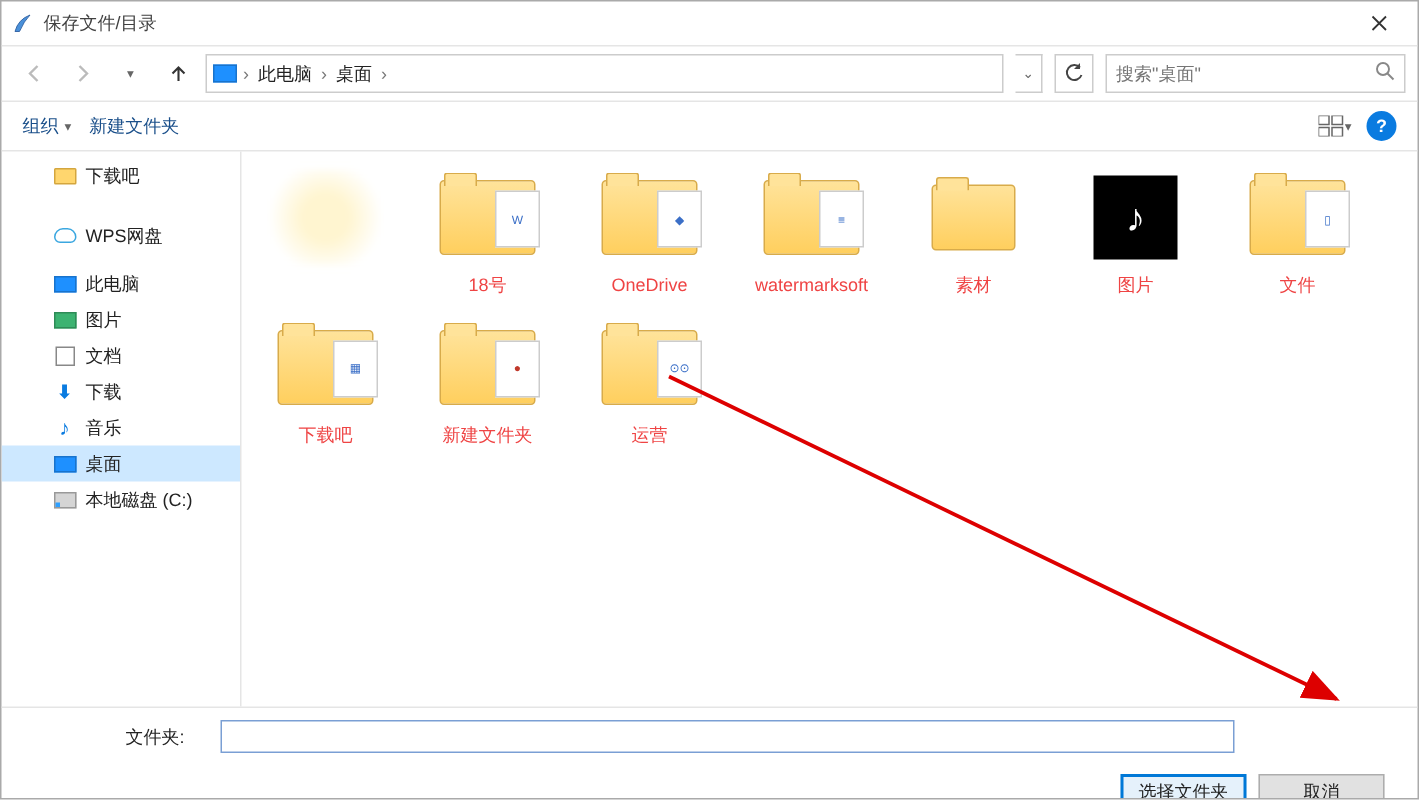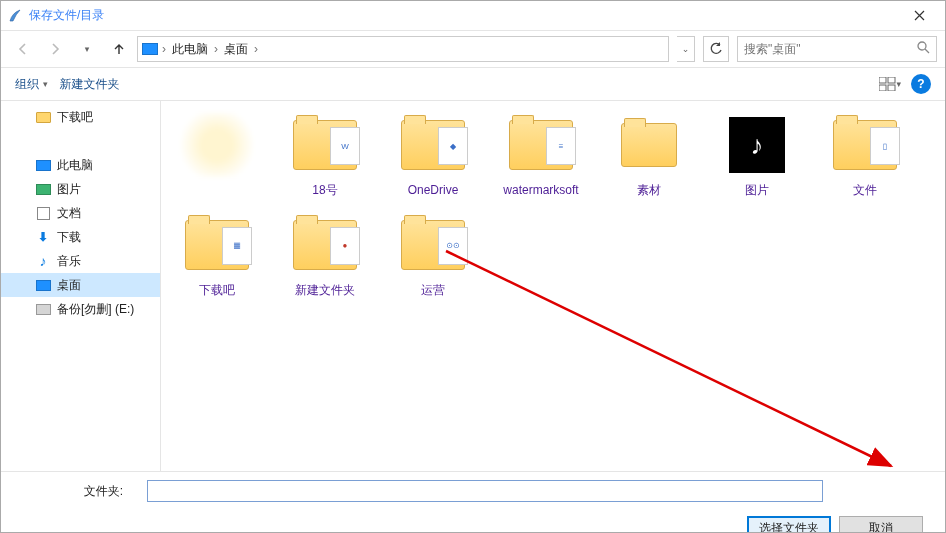--- a/index.html
+++ b/index.html
@@ -1,19 +1,19 @@
 <!DOCTYPE html>
 <html><head>
 <meta charset="utf-8">
 <style>
 *{margin:0;padding:0;box-sizing:border-box;font-family:"Microsoft YaHei",Segoe UI,sans-serif;font-size:12px}
 body{background:#fff;width:946px;height:533px;border:1px solid #aaa;position:relative;overflow:hidden}
 .titlebar{height:30px;display:flex;align-items:center;padding:0 6px;border-bottom:1px solid #e5e5e5}
 .titlebar .feather{width:16px;height:16px;margin-right:6px}
-.titlebar .title{flex:1;color:#3b82f6}
+.titlebar .title{flex:1;color:#404040}
 .titlebar .close{width:40px;height:28px;display:flex;align-items:center;justify-content:center;cursor:pointer}
 .navbar{height:36px;display:flex;align-items:center;padding:4px 8px;gap:4px}
 .navbtn{width:28px;height:28px;display:flex;align-items:center;justify-content:center;color:#888;cursor:pointer}
 .navbtn.enabled{color:#333}
 .addrrow{flex:1;display:flex;align-items:center;gap:8px}
 .addrbar{flex:1;height:26px;border:1px solid #ccc;display:flex;align-items:center;padding:0 4px;gap:2px}
 .addrbar .pcicon{width:16px;height:12px;background:#1e90ff;border:1px solid #1873cc}
 .addrbar .sep{color:#777;padding:0 2px}
 .addrbar .crumb{color:#222;padding:0 2px;cursor:pointer}
 .addrdd{width:18px;height:26px;border:1px solid #ccc;border-left:none;display:flex;align-items:center;justify-content:center;color:#555}
@@ -42,21 +42,21 @@
 .i-doc{width:13px;height:13px;background:#fff;border:1px solid #888}
 .i-down{color:#0a7be0;font-weight:bold}
 .i-music{color:#0a7be0;font-size:14px}
 .i-desktop{width:15px;height:11px;background:#1e90ff;border:1px solid #1873cc}
 .i-drive{width:15px;height:11px;background:#d5d5d5;border:1px solid #999;position:relative}
 .i-drive.c::after{content:"";position:absolute;bottom:0;left:0;right:70%;height:3px;background:#2ea0ff}
 .content{flex:1;padding:8px 4px;overflow:hidden;position:relative}
 .grid{display:flex;flex-wrap:wrap;gap:6px 4px;align-content:flex-start}
 .item{width:104px;display:flex;flex-direction:column;align-items:center;cursor:pointer;padding:4px 2px}
 .item .thumb{width:78px;height:64px;display:flex;align-items:center;justify-content:center;position:relative}
-.item .label{margin-top:6px;text-align:center;color:#4c1d95;word-break:break-all;line-height:1.3}
+.item .label{margin-top:6px;text-align:center;color:#ef4444;word-break:break-all;line-height:1.3}
 .fold{width:56px;height:44px;background:linear-gradient(#ffe39a,#ffcf5e);border:1px solid #d8ab4a;border-radius:3px;position:relative}
 .fold::before{content:"";position:absolute;top:-6px;left:2px;width:20px;height:8px;background:#ffe39a;border:1px solid #d8ab4a;border-bottom:none;border-radius:2px 2px 0 0}
 .fold.prev{width:64px;height:50px}
 .fold .inner{position:absolute;right:-4px;top:6px;width:30px;height:38px;background:#fff;border:1px solid #ccc;font-size:8px;display:flex;align-items:center;justify-content:center;color:#3b6fc7}
 .tiktok{width:56px;height:56px;background:#000;display:flex;align-items:center;justify-content:center;color:#fff;font-size:26px}
 .blurry{width:78px;height:64px;background:radial-gradient(circle,#fff5d0 30%,#fff 75%);filter:blur(2px)}
 .arrow{position:absolute;pointer-events:none}
 .bottom{border-top:1px solid #e5e5e5;padding:8px 12px}
 .frow{display:flex;align-items:center;gap:24px;margin-bottom:14px}
 .frow label{width:110px;text-align:right;color:#222}
@@ -157,20 +157,27 @@
 <div class="body">
   <div class="tree">
     <div class="tnode child">
         <span class="ticon">
           <span class="i-folder"></span>
         </span>
         <span>下载吧</span>
       </div>
     <div style="height:8px"></div>
     <div style="height:8px"></div>
+    <div class="tnode">
+        <span class="exp"></span>
+        <span class="ticon">
+          <span class="i-wps"></span>
+        </span>
+        <span>WPS网盘</span>
+      </div>
     <div style="height:8px"></div>
     <div class="tnode">
         <span class="exp"></span>
         <span class="ticon">
           <span class="i-pc"></span>
         </span>
         <span>此电脑</span>
       </div>
     <div class="tnode child">
         <span class="ticon">
@@ -193,23 +200,23 @@
         <span>音乐</span>
       </div>
     <div class="tnode child selected">
         <span class="ticon">
           <span class="i-desktop"></span>
         </span>
         <span>桌面</span>
       </div>
     <div class="tnode child">
         <span class="ticon">
-          <span class="i-drive"></span>
-        </span>
-        <span>备份[勿删] (E:)</span>
+          <span class="i-drive c"></span>
+        </span>
+        <span>本地磁盘 (C:)</span>
       </div>
   </div>
 
   <div class="content">
     <div class="grid">
       <div class="item">
           <div class="thumb">
             <div class="blurry"></div>
           </div>
           <div class="label">&nbsp;</div>

